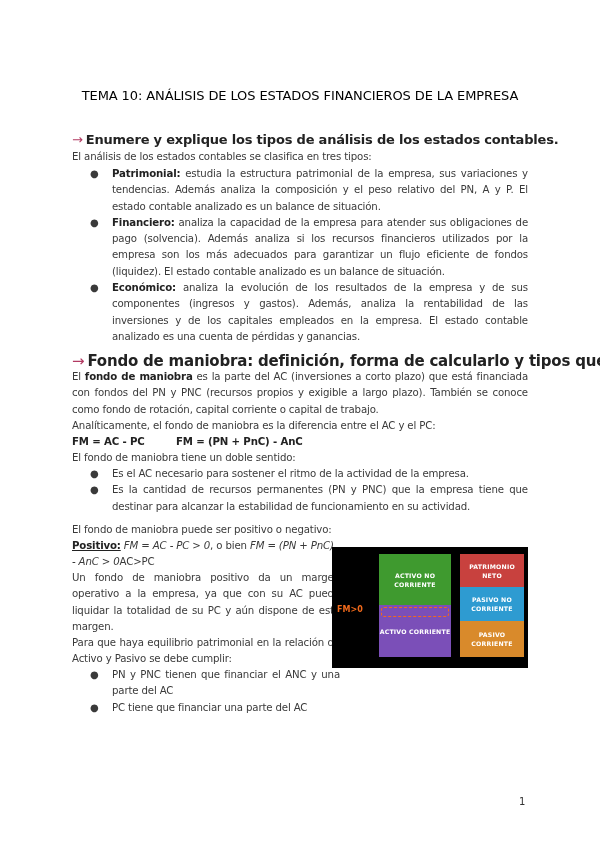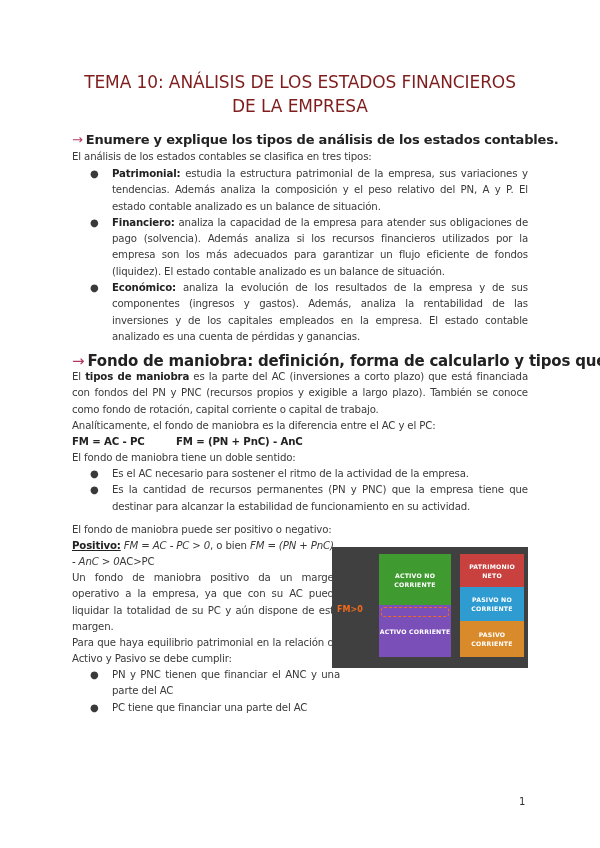--- a/index.html
+++ b/index.html
@@ -1,31 +1,31 @@
 <!DOCTYPE html>
 <html><head>
   <meta charset="utf-8">
   <style>
     html, body { margin: 0; padding: 0; background: #ffffff; }
     body { width: 600px; height: 848px; position: relative; overflow: hidden;
       font-family: "DejaVu Sans", sans-serif; color: #333333; }
     .page { position: absolute; left: 72px; top: 0; width: 456px; }
-    .title { position: absolute; left: 0; top: 70px; width: 456px; text-align: center;
-      color: #7f1d1d; font-size: 17px; line-height: 24px; letter-spacing: -0.1px; }
+    .title { position: absolute; left: 0; top: 84px; width: 456px; text-align: center;
+      color: #000000; font-size: 13px; line-height: 24px; letter-spacing: -0.1px; }
     .q { position: absolute; left: 0; font-weight: bold; font-size: 13px; color: #222; letter-spacing: -0.2px; white-space: nowrap; }
     .q .arrow { color: #b23a62; font-weight: normal; margin-right: 3px; }
     .p { position: absolute; left: 0; font-size: 10.2px; line-height: 16.3px; color: #3a3a3a; letter-spacing: -0.15px; }
     .just { text-align: justify; text-align-last: left; }
     ul.bul { position: absolute; margin: 0; padding: 0; list-style: none; }
     ul.bul li { position: relative; padding-left: 40px; font-size: 10.2px; line-height: 16.3px; color: #3a3a3a; text-align: justify; letter-spacing: -0.15px; }
     ul.bul li .dot { position: absolute; left: 18px; top: 0; font-size: 10px; }
     b { color: #222; }
     .u { text-decoration: underline; font-weight: bold; color: #222; }
     i { font-style: italic; }
-    .fig { position: absolute; left: 332px; top: 547px; width: 196px; height: 121px; background: #404040; }
+    .fig { position: absolute; left: 332px; top: 547px; width: 196px; height: 121px; background: #000000; }
     .fig .blk { position: absolute; color: #fff; font-weight: bold; font-size: 6.2px; text-align: center;
       display: flex; align-items: center; justify-content: center; line-height: 9px; letter-spacing: 0.2px; font-family: "DejaVu Sans", sans-serif; }
     .pagenum { position: absolute; left: 519px; top: 796px; font-size: 10px; color: #333; }
   </style>
 </head>
 <body>
 
 <div class="page">
   <div class="title">TEMA 10: ANÁLISIS DE LOS ESTADOS FINANCIEROS DE LA EMPRESA</div>
 
@@ -36,21 +36,21 @@
 
   <ul class="bul" style="top:166px;left:0;width:456px">
     <li><span class="dot">●</span><b>Patrimonial:</b><span> estudia la estructura patrimonial de la empresa, sus variaciones y tendencias. Además analiza la composición y el peso relativo del PN, A y P. El estado contable analizado es un balance de situación.</span></li>
     <li><span class="dot">●</span><b>Financiero:</b><span> analiza la capacidad de la empresa para atender sus obligaciones de pago (solvencia). Además analiza si los recursos financieros utilizados por la empresa son los más adecuados para garantizar un flujo eficiente de fondos (liquidez). El estado contable analizado es un balance de situación.</span></li>
     <li><span class="dot">●</span><b>Económico:</b><span> analiza la evolución de los resultados de la empresa y de sus componentes (ingresos y gastos). Además, analiza la rentabilidad de las inversiones y de los capitales empleados en la empresa. El estado contable analizado es una cuenta de pérdidas y ganancias.</span></li>
   </ul>
 
   <div class="q" style="top:352px;font-size:15px">
     <span class="arrow">→</span><span>Fondo de maniobra: definición, forma de calcularlo y tipos que existen.</span>
   </div>
-  <div class="p just" style="top:369px;width:456px"><span>El </span><b>tipos de maniobra</b><span> es la parte del AC (inversiones a corto plazo) que está financiada con fondos del PN y PNC (recursos propios y exigible a largo plazo). También se conoce como fondo de rotación, capital corriente o capital de trabajo.</span></div>
+  <div class="p just" style="top:369px;width:456px"><span>El </span><b>fondo de maniobra</b><span> es la parte del AC (inversiones a corto plazo) que está financiada con fondos del PN y PNC (recursos propios y exigible a largo plazo). También se conoce como fondo de rotación, capital corriente o capital de trabajo.</span></div>
   <div class="p" style="top:418px">Analíticamente, el fondo de maniobra es la diferencia entre el AC y el PC:</div>
   <div class="p" style="top:434px;width:456px">
     <b>FM = AC - PC</b>
     <b style="position:absolute;left:104px">FM = (PN + PnC) - AnC</b>
   </div>
   <div class="p" style="top:450px">El fondo de maniobra tiene un doble sentido:</div>
   <ul class="bul" style="top:466px;left:0;width:456px">
     <li><span class="dot">●</span><span>Es el AC necesario para sostener el ritmo de la actividad de la empresa.</span></li>
     <li><span class="dot">●</span><span>Es la cantidad de recursos permanentes (PN y PNC) que la empresa tiene que destinar para alcanzar la estabilidad de funcionamiento en su actividad.</span></li>
   </ul>

